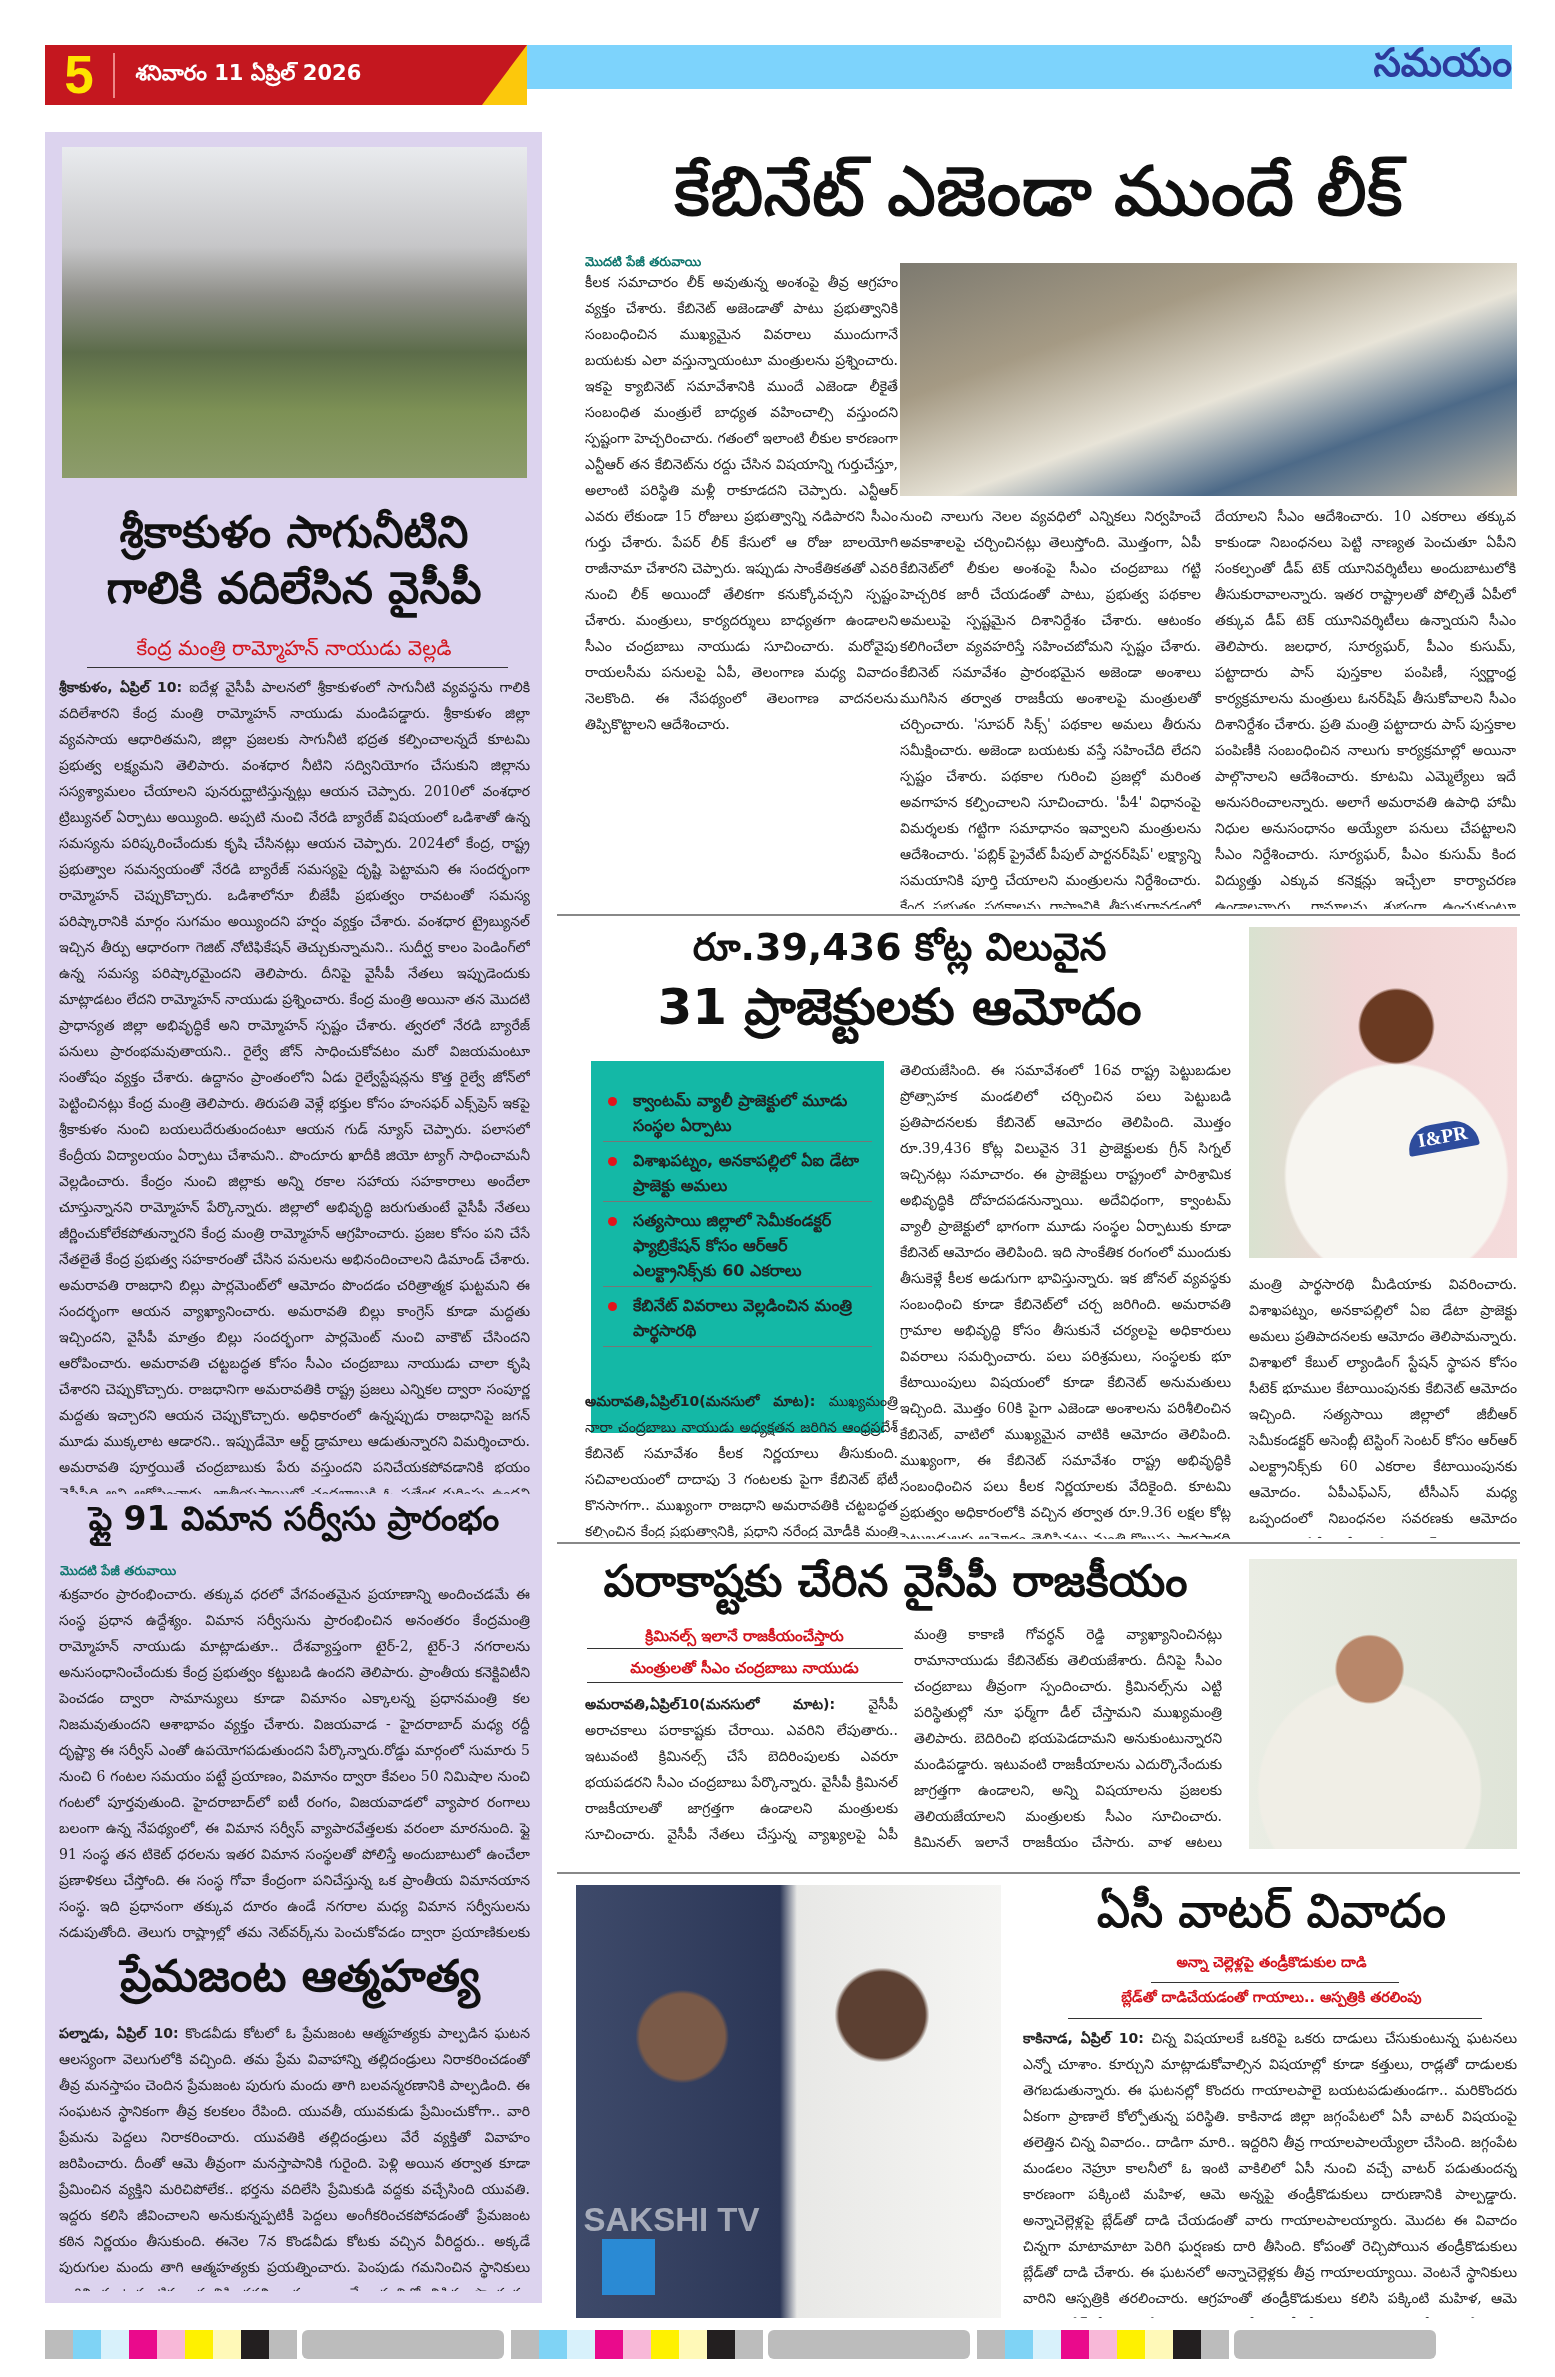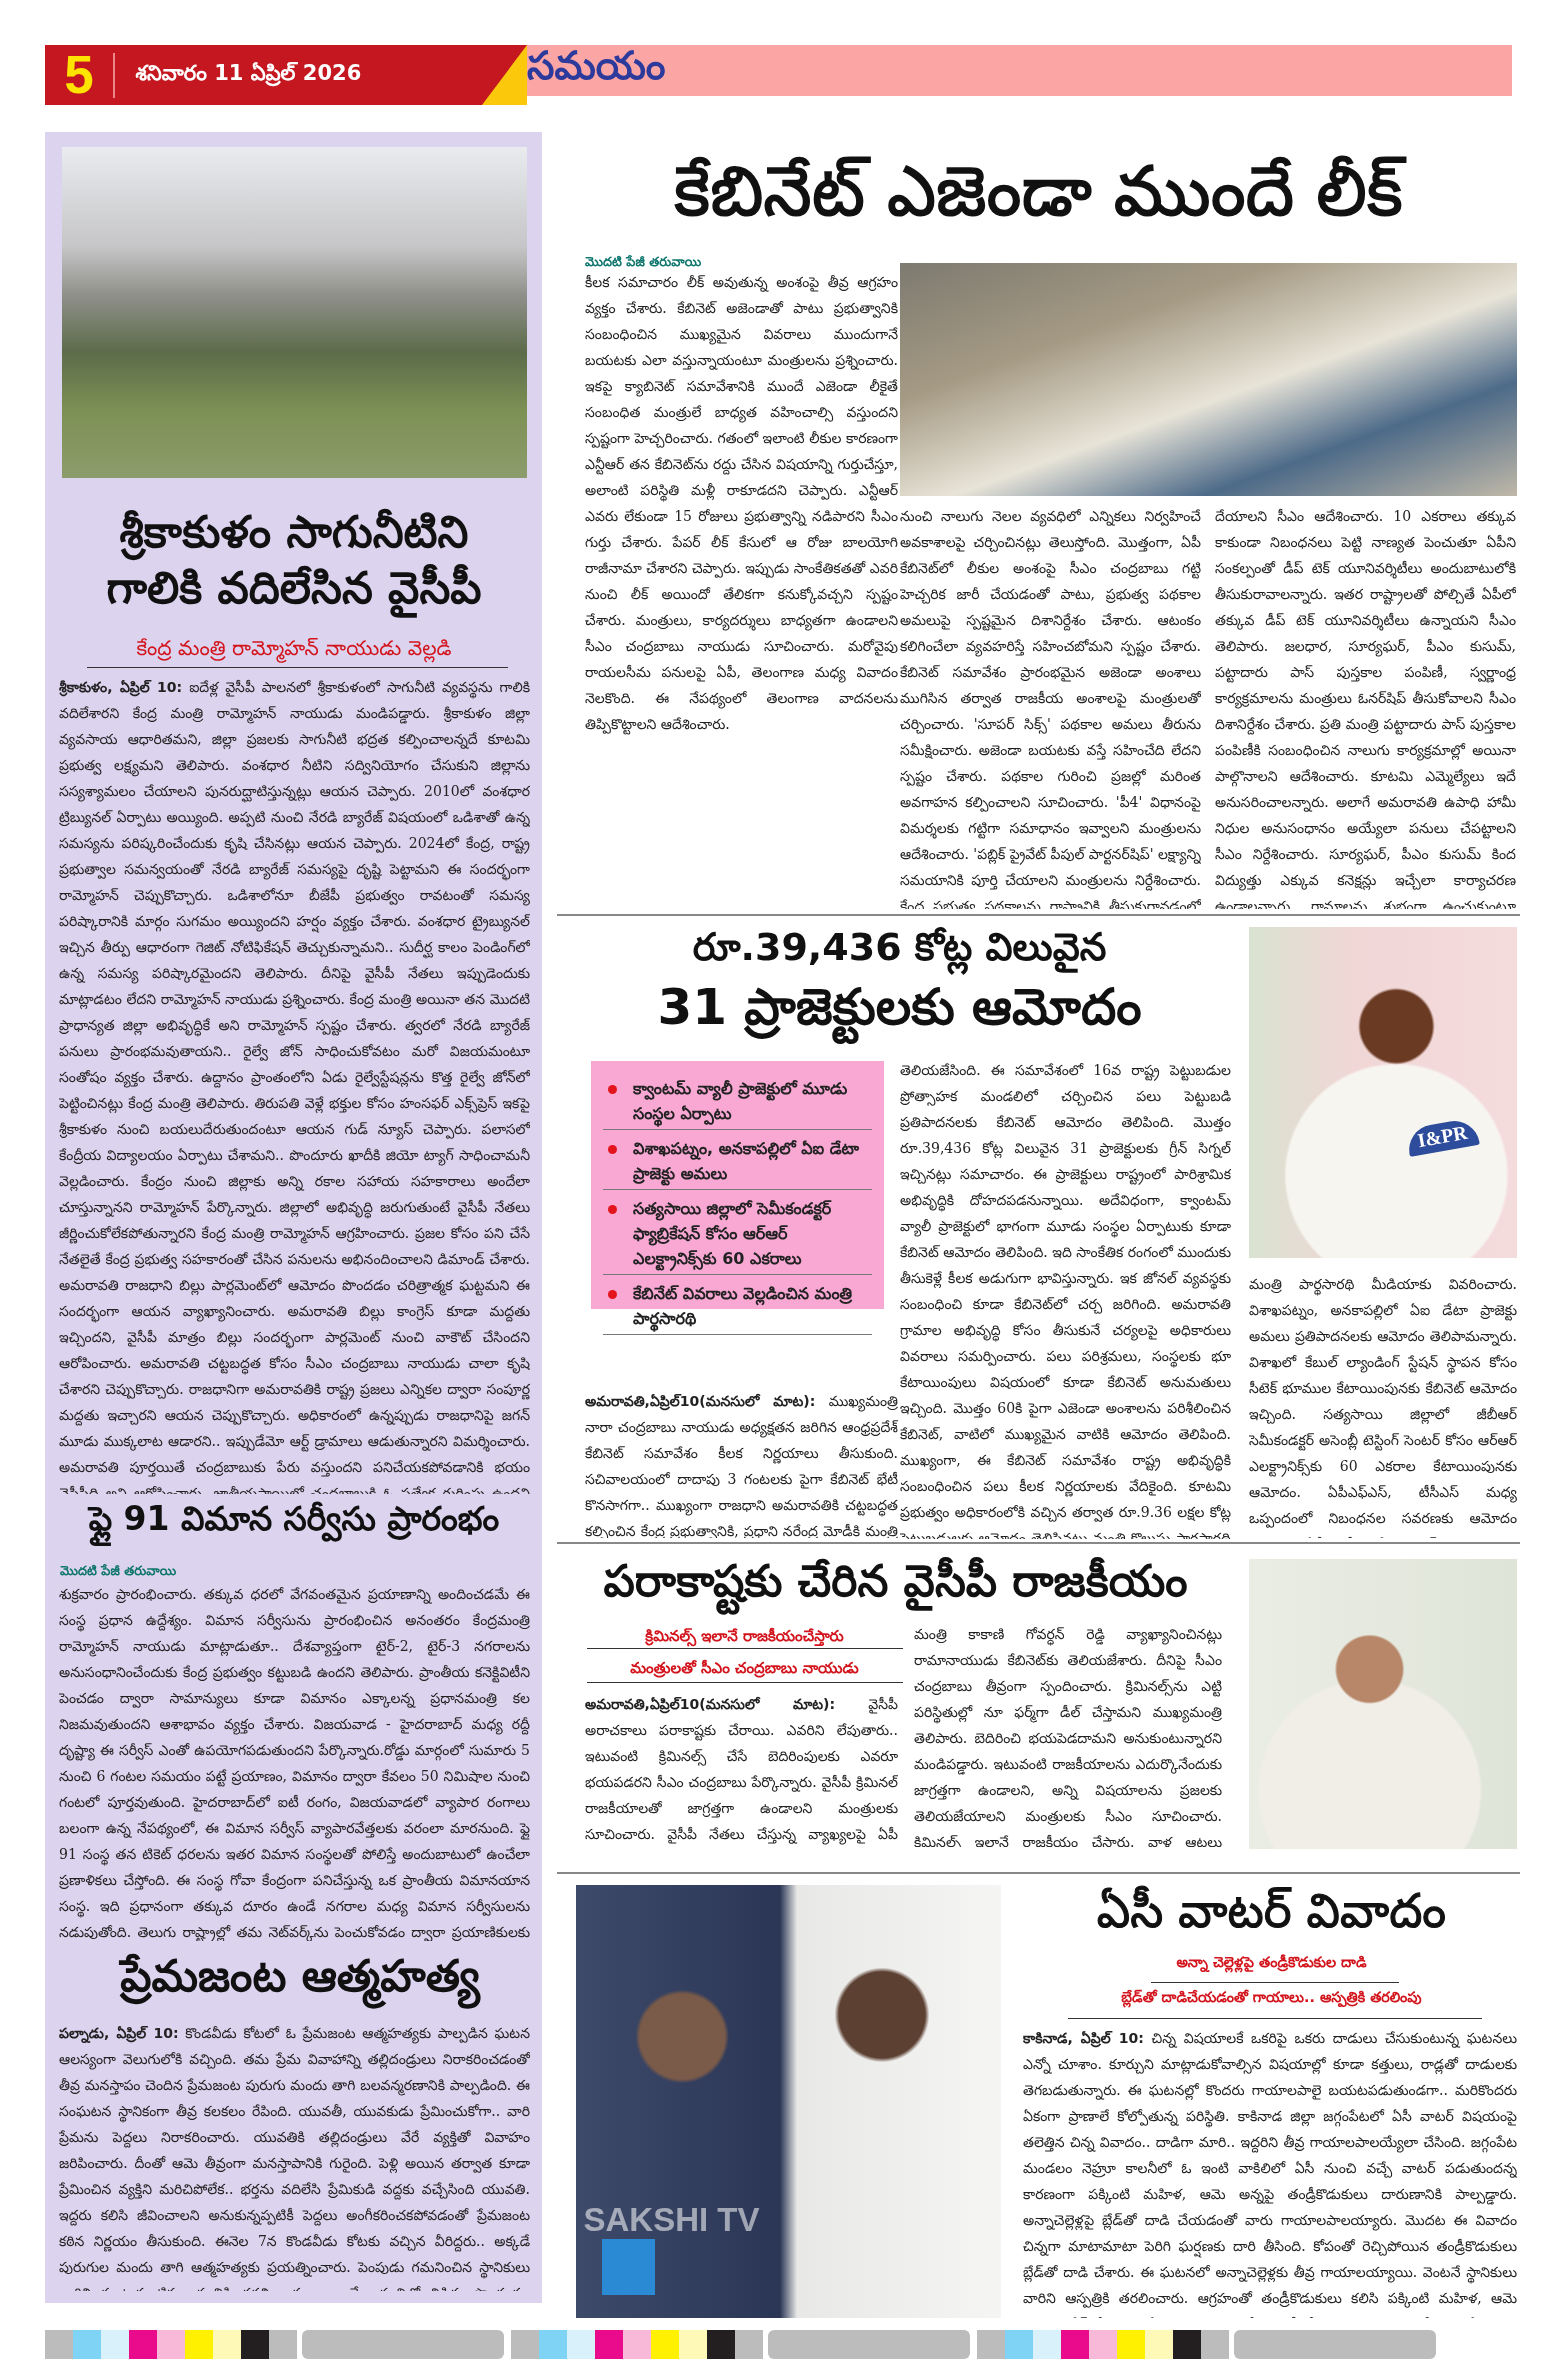--- a/index.html
+++ b/index.html
@@ -3,21 +3,21 @@
 <meta charset="utf-8">
 <style>
 *{box-sizing:border-box;margin:0;padding:0}
 html,body{width:1555px;height:2377px;background:#fff;overflow:hidden}
 body{position:relative;font-family:"DejaVu Sans",sans-serif;color:#222}
 .masthead{position:absolute;left:45px;top:45px;width:1467px;height:60px;display:flex}
 .mh-left{position:relative;width:482px;height:60px;background:#c4171f;display:flex;align-items:center}
 .mh-num{font-family:"Liberation Sans",sans-serif;font-weight:bold;font-size:53px;color:#ffe400;width:68px;text-align:center;line-height:60px}
 .mh-sep{width:1.5px;height:45px;background:#e88;margin-right:21px}
 .mh-date{font-family:"DejaVu Sans",sans-serif;font-weight:bold;font-size:21px;color:#fff}
-.mh-mid{position:relative;flex:1;height:51px;background:#fca5a5;display:flex;align-items:center;justify-content:flex-start}
+.mh-mid{position:relative;flex:1;height:44px;background:#7dd3fc;display:flex;align-items:center;justify-content:flex-end}
 .mh-mid:before{content:"";position:absolute;left:-45px;top:0;border-bottom:60px solid #fcc80c;border-left:45px solid transparent}
 .mh-title{font-weight:bold;font-size:39px;color:#2c3a9c}
 .mh-right{width:286px;height:60px;background:#c4171f;display:flex;align-items:center;justify-content:center}
 .mh-url{font-family:"Liberation Sans",sans-serif;font-size:16.6px;color:#fff}
 
 .leftcol{position:absolute;left:45px;top:132px;width:497px;height:2171px;background:#dcd3ee}
 .photo{position:absolute;overflow:hidden}
 .ph-cabinet{background:linear-gradient(160deg,#7d7a70 0%,#a59a84 30%,#e8e4d8 55%,#4d6a88 75%,#bfb8a8 100%)}
 .ph-walk{background:linear-gradient(180deg,#e9ebee 0%,#c6c6c8 30%,#8f8f89 45%,#5c6c4a 62%,#7d9155 80%,#8d9c6c 100%)}
 .ph-minister{background:radial-gradient(circle at 55% 30%,#6a3a22 0 13%,transparent 14%),radial-gradient(circle at 55% 75%,#f7f5f0 0 38%,transparent 39%),linear-gradient(90deg,#d9e2d0 0%,#f1d6d6 40%,#f5dcdc 100%)}
@@ -26,21 +26,21 @@
 .ph-label{position:absolute;color:rgba(255,255,255,.55);font-family:"Liberation Sans",sans-serif;font-weight:bold}
 .ipr{position:absolute;background:#2e4c9c;color:#fff;font-family:"Liberation Serif",serif;font-weight:bold;font-size:19.6px;padding:3px 10.5px;border-radius:30px 30px 3px 3px}
 .mic-box{position:absolute;background:#2a8ad4;width:53px;height:56px}
 
 .hl{position:absolute;font-weight:bold;color:#111;text-align:center;line-height:1.1}
 .sub-red{position:absolute;color:#d3141c;text-align:center;font-weight:bold}
 .redtag{position:absolute;color:#0f766e;font-weight:bold;font-size:12.8px}
 .rule{position:absolute;height:1.5px;background:#333}
 .body{position:absolute;font-family:"DejaVu Serif",serif;font-size:14px;line-height:26px;text-align:justify;color:#222;overflow:hidden}
 .body b{font-family:"DejaVu Sans",sans-serif}
-.bullets{position:absolute;left:591px;top:1061px;width:293px;height:248px;background:#f9a8d4;padding:15px 12px}
+.bullets{position:absolute;left:591px;top:1061px;width:293px;height:372px;background:#14b8a6;padding:27px 12px}
 .bullets li{list-style:none;font-weight:bold;font-size:16px;line-height:25px;padding-left:30px;position:relative;border-bottom:0.8px solid #777;margin-bottom:6px;padding-bottom:3px}
 .bullets li:before{content:"";position:absolute;left:4.5px;top:9px;width:9px;height:9px;border-radius:50%;background:#e3141b}
 .hline{position:absolute;height:2.3px;background:#888}
 
 .regbar{position:absolute;top:2330px;left:45px;width:1475px;height:29px;display:flex;gap:7.5px}
 .reg-group{display:flex}
 .reg-swatch{width:28px;height:29px}
 .reg-pill{width:202px;height:29px;background:#bcbcbc;border-radius:6px;margin-left:4.5px}
 </style>
 </head>

